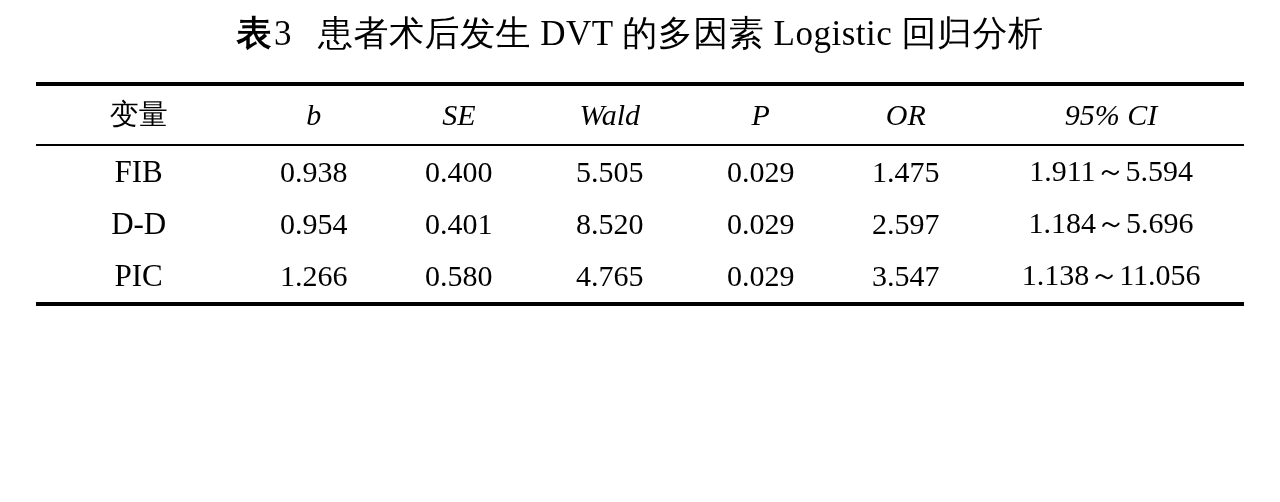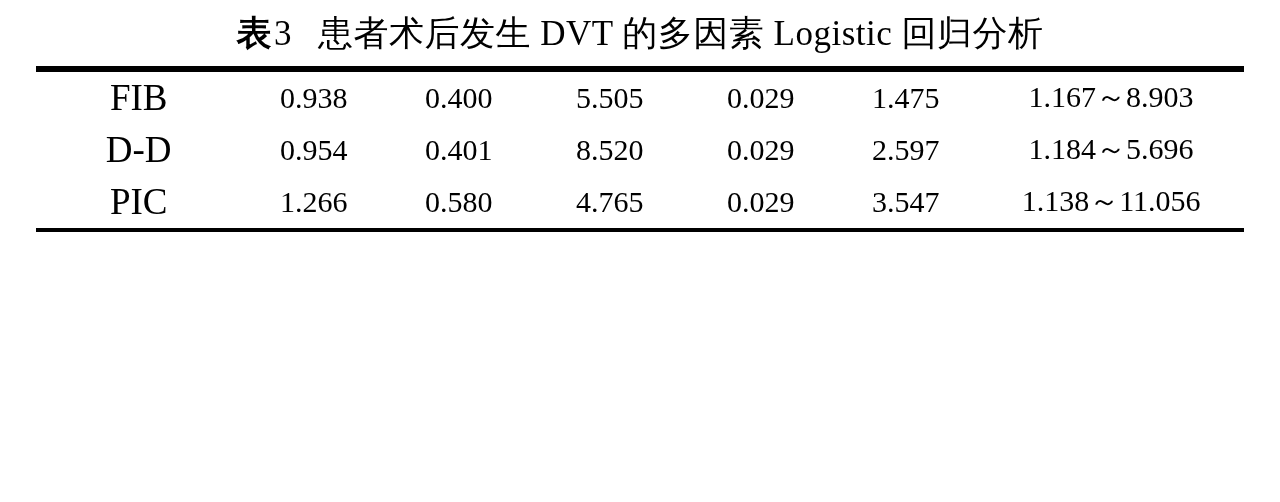--- a/index.html
+++ b/index.html
@@ -19,21 +19,21 @@
     height: 502px;
     position: relative;
     box-sizing: border-box;
     padding: 0 36px;
   }
   .table-caption {
     text-align: center;
     font-size: 35px;
     line-height: 1.1;
     padding-top: 14px;
-    padding-bottom: 12px;
+    padding-bottom: 28px;
     white-space: nowrap;
     letter-spacing: 0.5px;
   }
   .caption-label {
     font-weight: bold;
     font-family: "DejaVu Serif", "Liberation Serif", serif;
   }
   .caption-num {
     font-weight: normal;
     margin-left: 2px;
@@ -73,41 +73,63 @@
   table.data thead th.var-head {
     font-style: normal;
     font-family: "DejaVu Serif", "Liberation Serif", serif;
     font-size: 29px;
   }
   table.data tbody td {
     height: 52px;
     font-family: "Liberation Serif", "DejaVu Serif", serif;
   }
   table.data tbody td.rowname {
-    font-size: 37px;
+    font-size: 31px;
   }
   col.c-var { width: 17%; }
   col.c-b { width: 12%; }
   col.c-se { width: 12%; }
   col.c-wald { width: 13%; }
   col.c-p { width: 12%; }
   col.c-or { width: 12%; }
   col.c-ci { width: 22%; }
 </style>
 </head>
 <body>
 
 <div class="page">
 
   <div class="table-caption">
     <span class="caption-label">表</span><span class="caption-num">3</span><span class="caption-title">患者术后发生 DVT 的多因素 Logistic 回归分析</span>
   </div>
 
   <div class="rule-top"></div>
 
+  <table class="data">
+    <colgroup>
+      <col class="c-var">
+      <col class="c-b">
+      <col class="c-se">
+      <col class="c-wald">
+      <col class="c-p">
+      <col class="c-or">
+      <col class="c-ci">
+    </colgroup>
+    <thead>
+      <tr>
+        <th class="var-head">变量</th>
+        <th>b</th>
+        <th>SE</th>
+        <th>Wald</th>
+        <th>P</th>
+        <th>OR</th>
+        <th>95% CI</th>
+      </tr>
+    </thead>
+  </table>
 
   <div class="rule-mid"></div>
 
   <table class="data">
     <colgroup>
       <col class="c-var">
       <col class="c-b">
       <col class="c-se">
       <col class="c-wald">
       <col class="c-p">
@@ -115,21 +137,21 @@
       <col class="c-ci">
     </colgroup>
     <tbody>
       <tr>
         <td class="rowname">FIB</td>
         <td>0.938</td>
         <td>0.400</td>
         <td>5.505</td>
         <td>0.029</td>
         <td>1.475</td>
-        <td>1.167～8.903</td>
+        <td>1.911～5.594</td>
       </tr>
       <tr>
         <td class="rowname">D-D</td>
         <td>0.954</td>
         <td>0.401</td>
         <td>8.520</td>
         <td>0.029</td>
         <td>2.597</td>
         <td>1.184～5.696</td>
       </tr>

